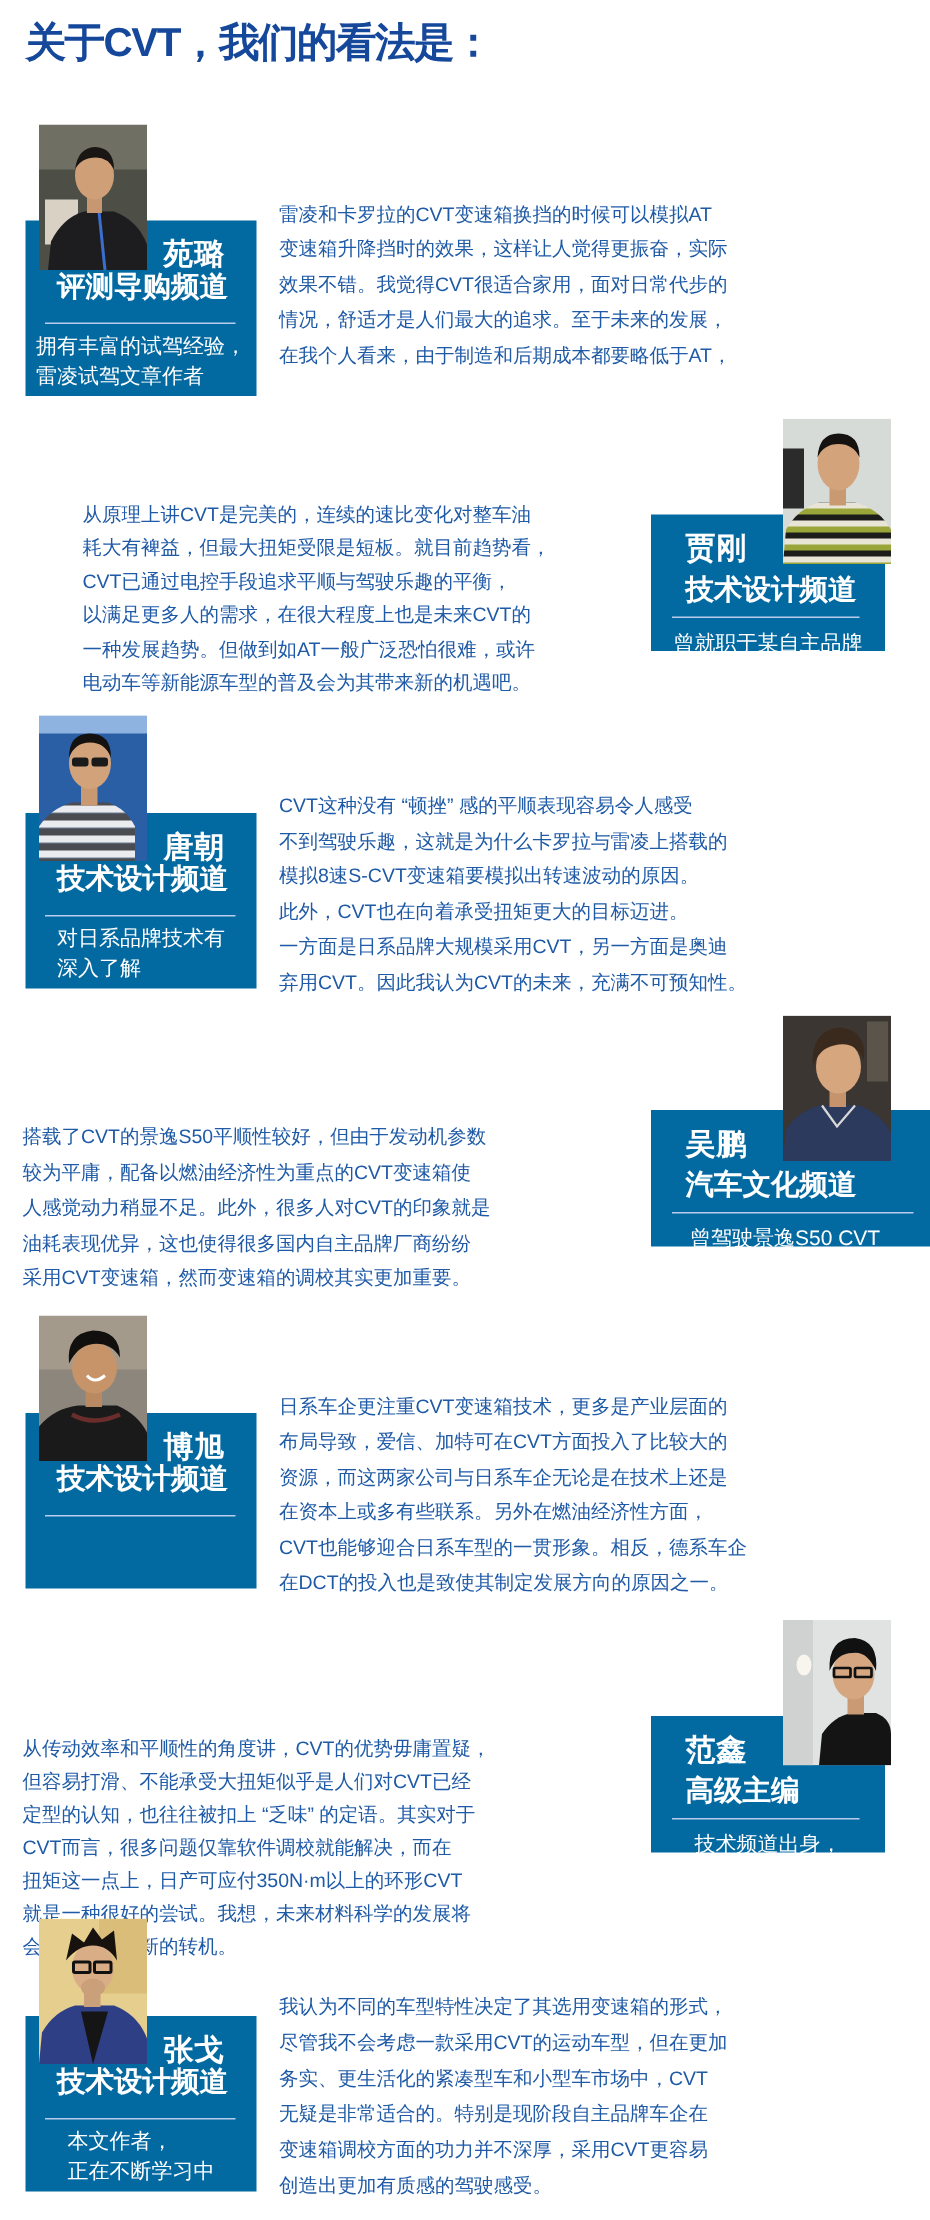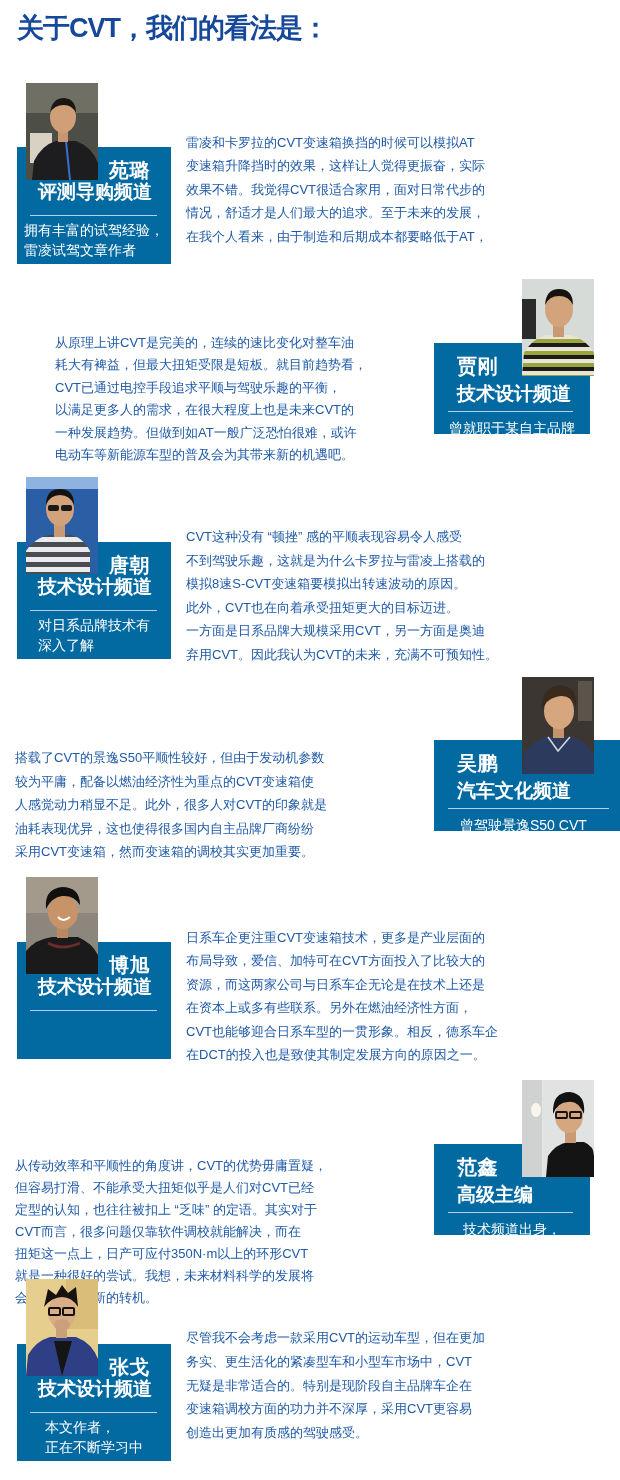--- a/index.html
+++ b/index.html
@@ -284,18 +284,19 @@
   <div class="channel">技术设计频道</div>
   <div class="divider"></div>
   <div class="bio">
     <div class="bio-inner">
       <span>本文作者，</span>
       <span>正在不断学习中</span>
     </div>
   </div>
 </div>
 <div class="op" id="op7">
+  <span class="ln">我认为不同的车型特性决定了其选用变速箱的形式，</span>
   <span class="ln">尽管我不会考虑一款采用CVT的运动车型，但在更加</span>
   <span class="ln">务实、更生活化的紧凑型车和小型车市场中，CVT</span>
   <span class="ln">无疑是非常适合的。特别是现阶段自主品牌车企在</span>
   <span class="ln">变速箱调校方面的功力并不深厚，采用CVT更容易</span>
   <span class="ln">创造出更加有质感的驾驶感受。</span>
 </div>
 
 </body></html>

